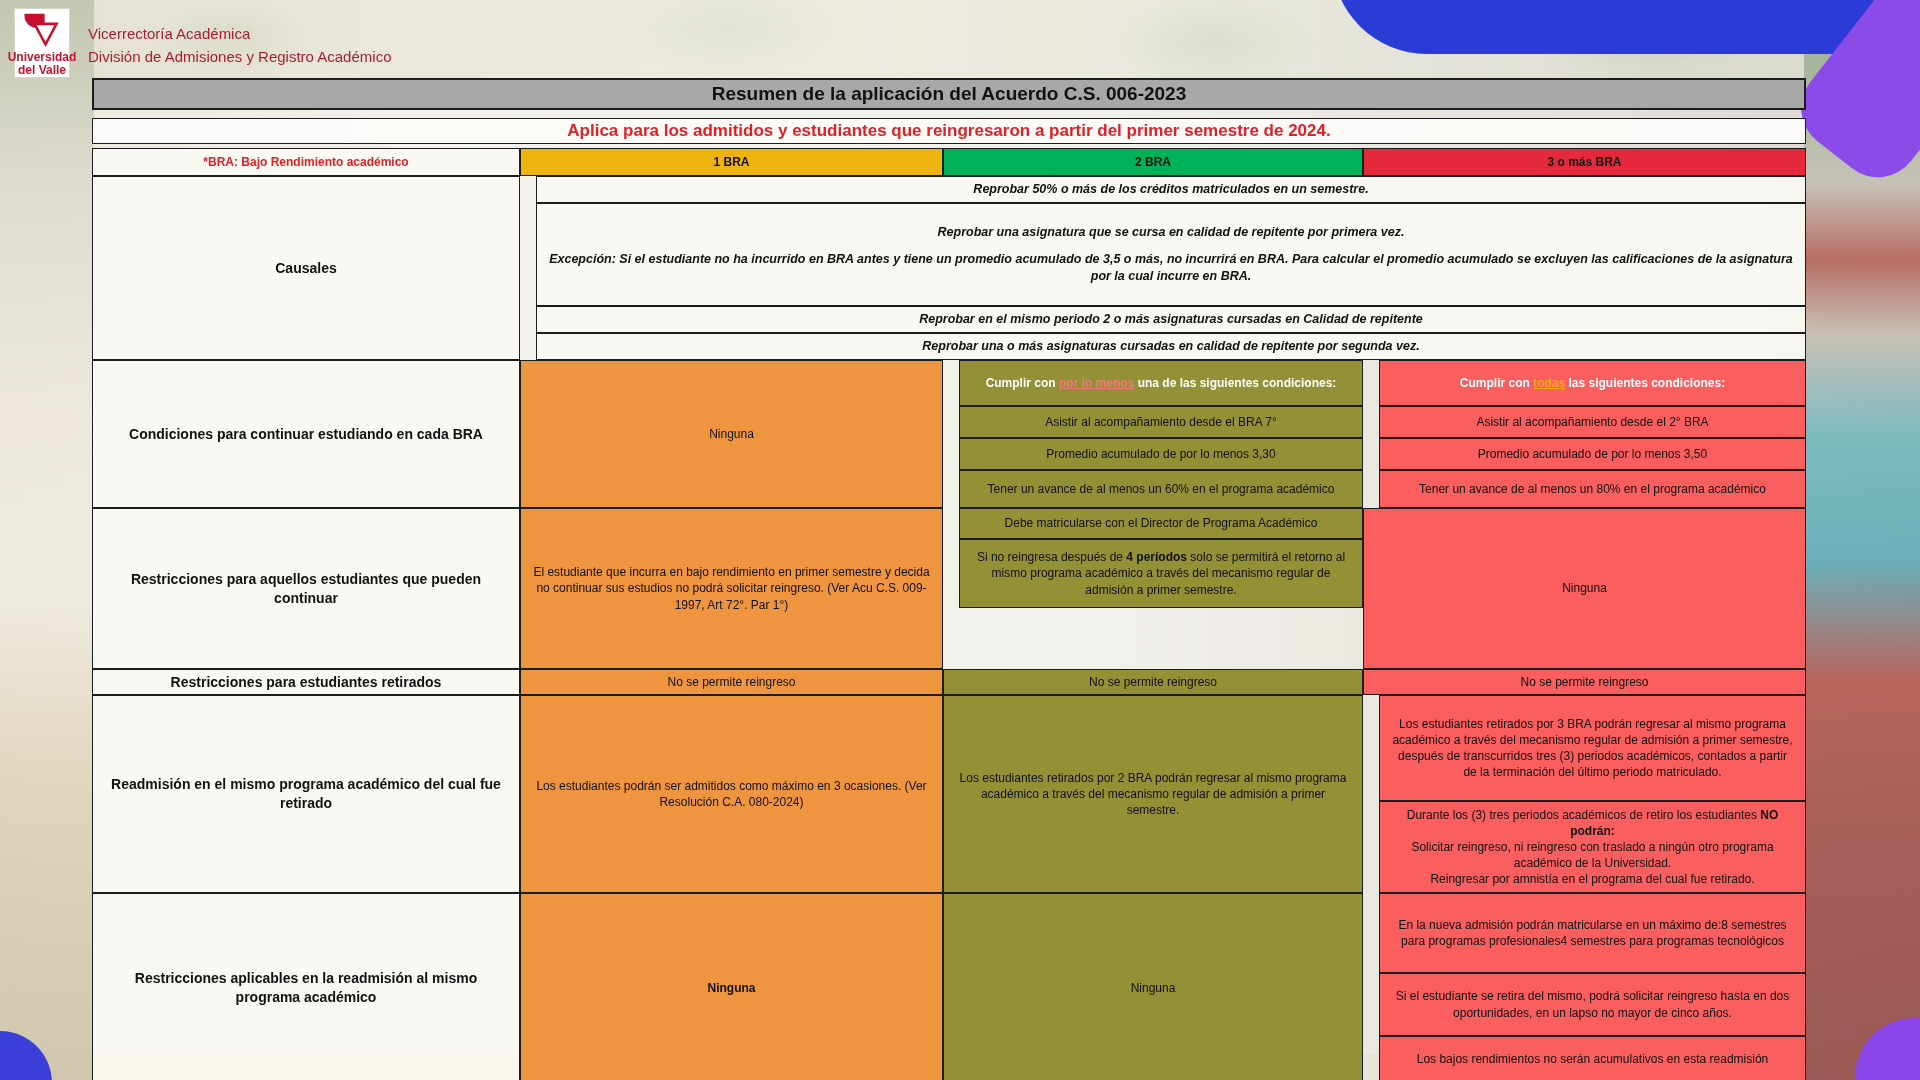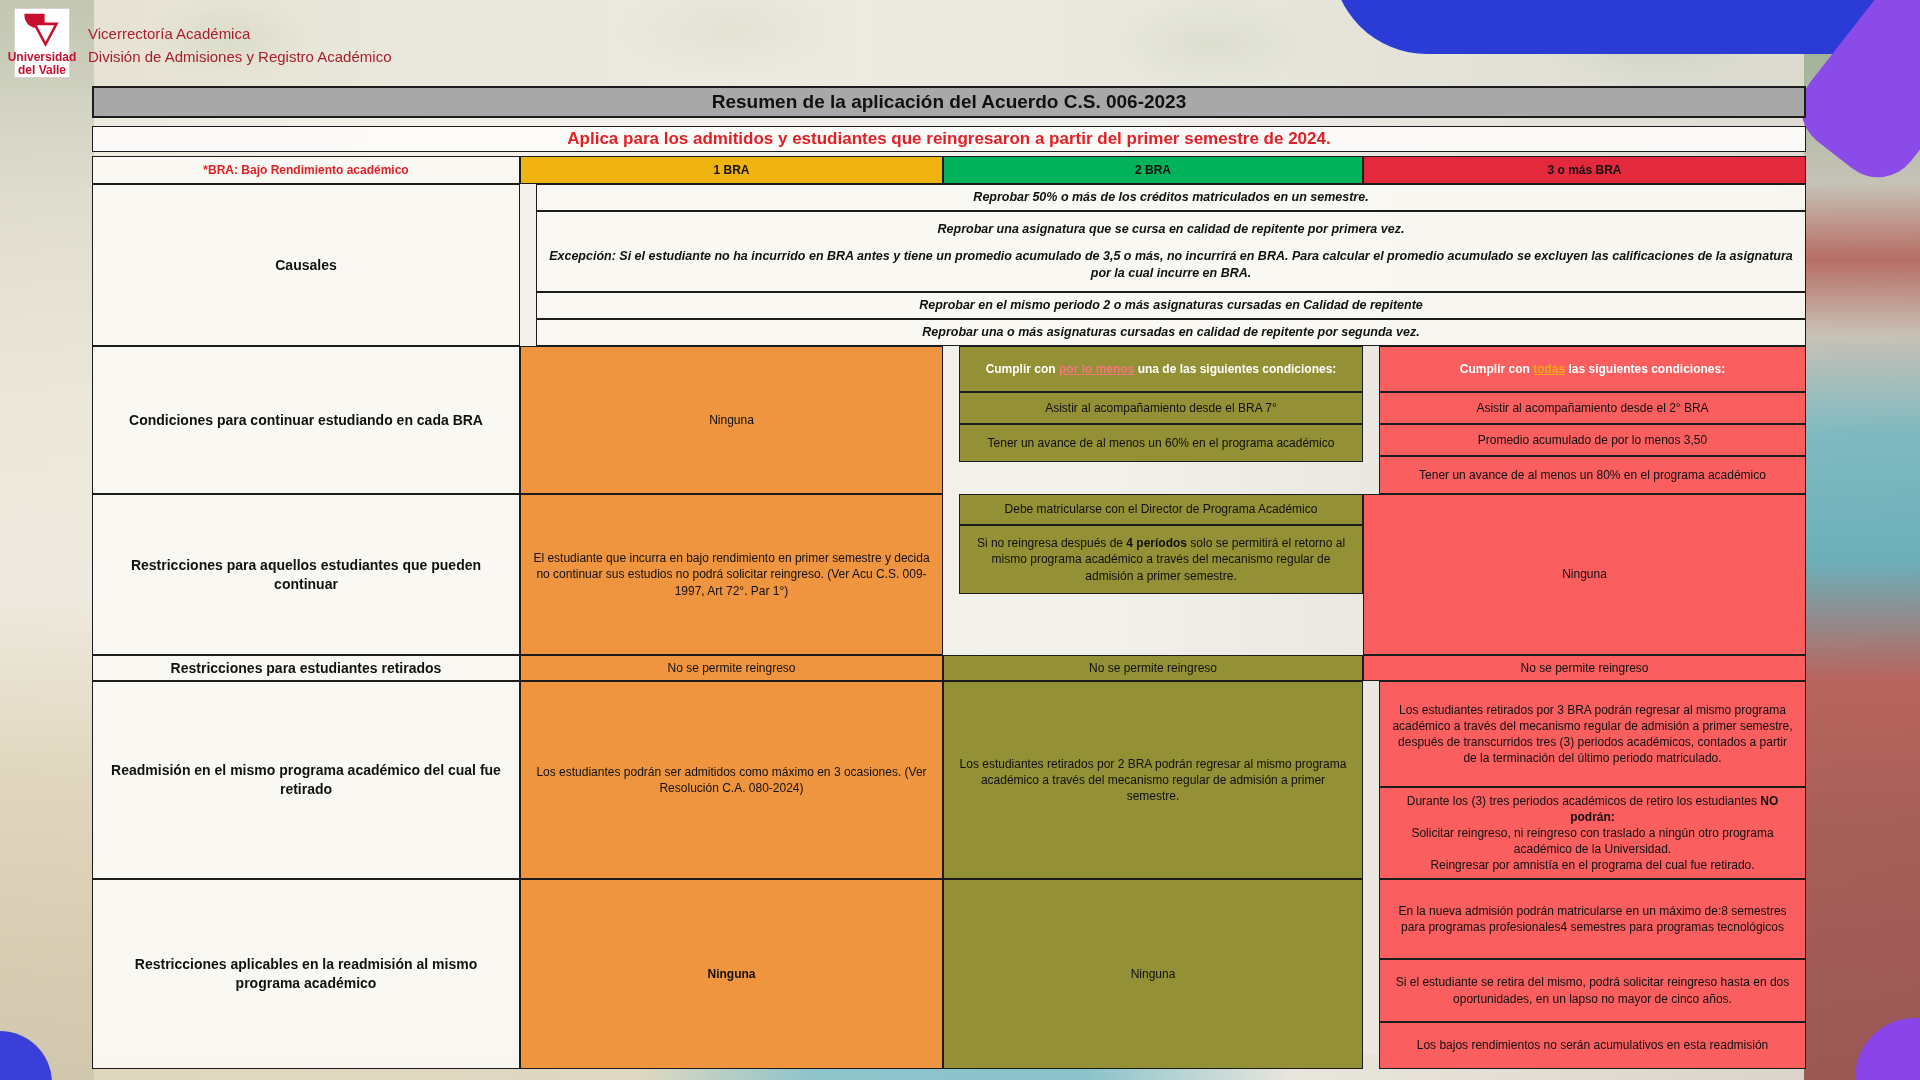--- a/index.html
+++ b/index.html
@@ -29,21 +29,21 @@
   .decor-purple-br{position:absolute;right:-55px;bottom:-58px;width:120px;height:120px;border-radius:50%;background:#8a45e8;}
 
   
   .hdr{position:absolute;left:14px;top:8px;display:flex;gap:18px;align-items:flex-start;}
   .logo-box{width:56px;height:70px;background:#fff;border:1px solid #d8d4cc;display:flex;flex-direction:column;align-items:center;padding-top:3px;box-sizing:border-box;}
   .logo-txt{color:var(--logored,#c8102e);font-size:12px;font-weight:bold;line-height:1.1;text-align:center;}
   .hdr-lines{padding-top:14px;}
   .hdr-line{color:var(--headred,#a91e2e);font-size:15px;line-height:1.55;}
 
   
-  .tbl{position:absolute;left:92px;top:86px;width:1714px;}
+  .tbl{position:absolute;left:92px;top:78px;width:1714px;}
   .c{display:flex;flex-direction:column;align-items:center;justify-content:center;text-align:center;
      border:1px solid #1c1c1c;padding:2px 10px;box-sizing:border-box;font-size:12px;color:#111;line-height:1.35;}
   .row{display:grid;grid-template-columns:428px 423px 420px 443px;}
   .row2{display:grid;grid-template-columns:428px 1286px;}
   .whitish{background:rgba(250,248,243,.92);}
   .titlebar{height:32px;background:var(--titlegray,#a8a8a8);border:2px solid #1c1c1c;font-size:19px;font-weight:bold;}
   .subtitle{height:26px;margin-top:4px;background:rgba(252,251,249,.94);color:var(--redtext,#e01f26);font-weight:bold;font-size:17px;}
   .gap4{height:4px;}
   .hd{height:28px;font-weight:bold;}
   .hd-label{color:var(--redtext,#e01f26);}
@@ -102,37 +102,38 @@
     <div class="c hd whitish hd-label">*BRA: Bajo Rendimiento académico</div>
     <div class="c hd gold">1 BRA</div>
     <div class="c hd green">2 BRA</div>
     <div class="c hd redhead">3 o más BRA</div>
   </div>
 
   <div class="row2">
     <div class="c whitish lbl">Causales</div>
     <div class="stack">
       <div class="c whitish bi" style="height:27px">Reprobar 50% o más de los créditos matriculados en un semestre.</div>
-      <div class="c whitish bi" style="height:81px">
+      <div class="c whitish bi" style="height:103px">
         <span class="inline">Reprobar una asignatura que se cursa en calidad de repitente por primera vez.</span>
         <span class="inline" style="margin-top:10px">Excepción: Si el estudiante no ha incurrido en BRA antes y tiene un  promedio acumulado de  3,5 o más, no incurrirá en BRA. Para calcular el promedio acumulado se excluyen las calificaciones de la asignatura por la cual incurre en BRA.</span>
       </div>
       <div class="c whitish bi" style="height:27px">Reprobar en el mismo periodo 2 o más asignaturas cursadas en Calidad de repitente</div>
       <div class="c whitish bi" style="height:27px">Reprobar una o más asignaturas cursadas en calidad de repitente por segunda vez.</div>
     </div>
   </div>
 
   <div class="row" style="height:148px">
     <div class="c whitish lbl">Condiciones para continuar estudiando en cada BRA</div>
     <div class="c orange">Ninguna</div>
     <div class="stack">
       <div class="c olive whiteb" style="height:46px">
         <span><span>Cumplir con </span><span class="link1">por lo menos</span><span> una de las siguientes condiciones:</span></span>
       </div>
       <div class="c olive" style="height:32px">Asistir al acompañamiento desde el BRA 7°</div>
+      <div class="c olive" style="height:32px">Promedio acumulado de por lo menos 3,30</div>
       <div class="c olive" style="height:38px">Tener un avance de al menos un 60% en el programa académico</div>
     </div>
     <div class="stack">
       <div class="c salmon whiteb" style="height:46px">
         <span><span>Cumplir con </span><span class="link2">todas</span><span> las siguientes condiciones:</span></span>
       </div>
       <div class="c salmon" style="height:32px">Asistir al acompañamiento desde el 2° BRA</div>
       <div class="c salmon" style="height:32px">Promedio acumulado de por lo menos 3,50</div>
       <div class="c salmon" style="height:38px">Tener un avance de al menos un 80% en el programa académico</div>
     </div>

